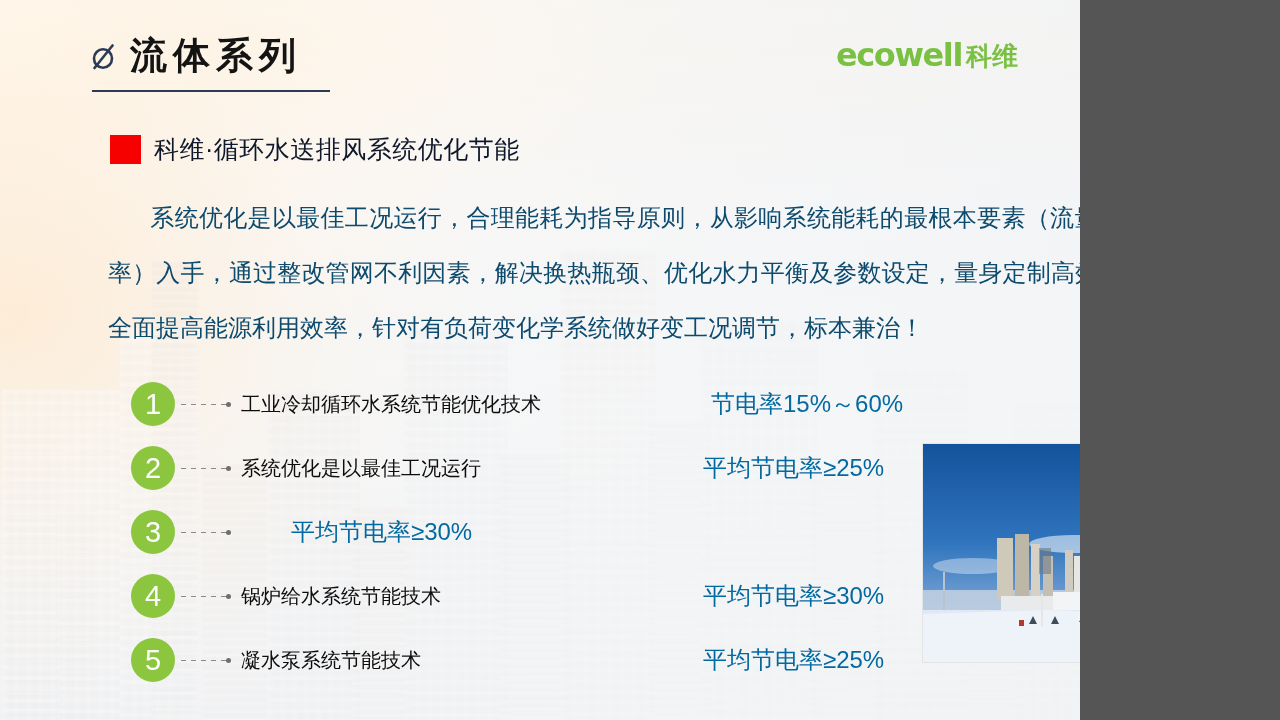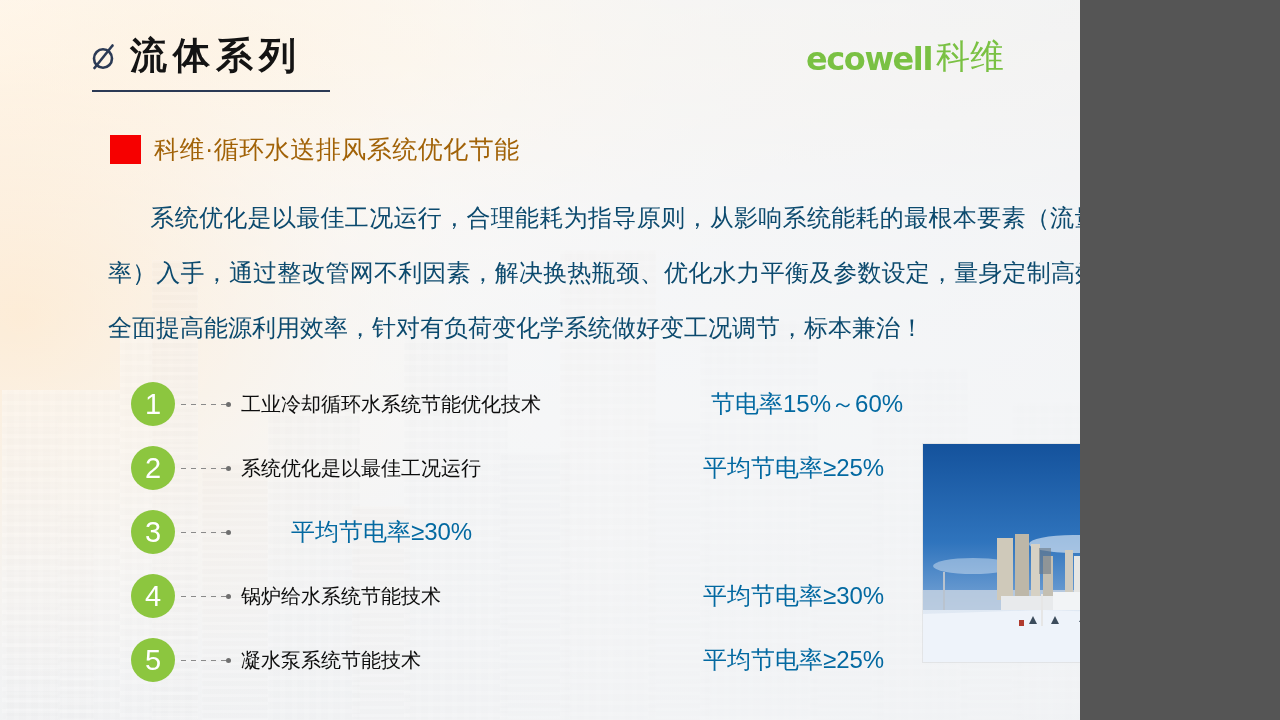--- a/index.html
+++ b/index.html
@@ -95,36 +95,36 @@
     font-size: 37px; font-weight: bold; letter-spacing: 6px;
     color: #141414;
     white-space: nowrap;
   }
   .title-rule {
     position: absolute; left: 92px; top: 90px;
     width: 238px; height: 2px; background: #2b3a55;
   }
 
   
-  .logo { position: absolute; right: 76px; top: 39px; display: flex; align-items: flex-end; }
+  .logo { position: absolute; right: 62px; top: 39px; display: flex; align-items: flex-end; }
   .logo-en {
     font-size: 32px; font-weight: bold; color: #7ac143;
     letter-spacing: -1.4px; line-height: 1; font-style: normal;
     font-family: "DejaVu Sans", sans-serif;
   }
   .logo-cn {
-    font-size: 34px; font-weight: normal; color: #7ac143;
+    font-size: 26px; font-weight: bold; color: #7ac143;
     line-height: 1; margin-left: 4px; margin-bottom: 2px;
   }
 
   
   .subtitle-row { position: absolute; left: 110px; top: 133px; display: flex; align-items: center; }
   .red-square { width: 31px; height: 29px; background: #f60000; }
   .subtitle-text {
-    margin-left: 13px; font-size: 25px; color: #a16207; letter-spacing: 0.5px; white-space: nowrap;
+    margin-left: 13px; font-size: 25px; color: #0f172a; letter-spacing: 0.5px; white-space: nowrap;
   }
 
   
   .para {
     position: absolute; left: 108px; top: 190px; width: 1112px;
     font-size: 24px; color: #0c4a6e; line-height: 55px; text-align: justify;
   }
   .para .indent { display: inline-block; width: 42px; }
 
   

